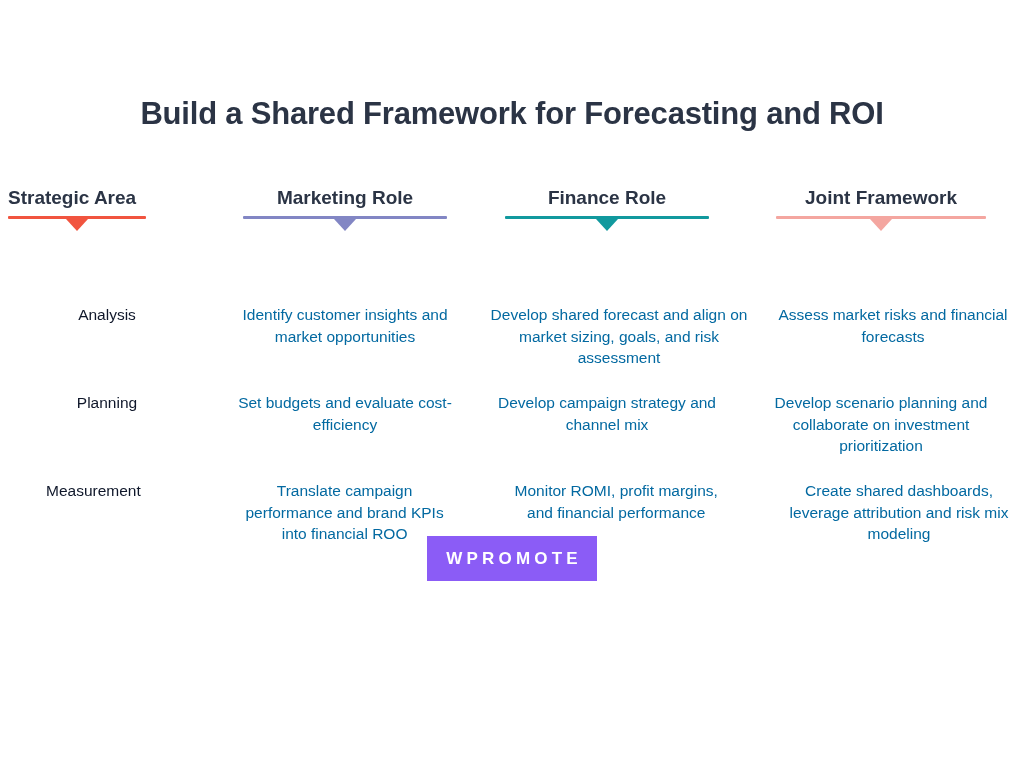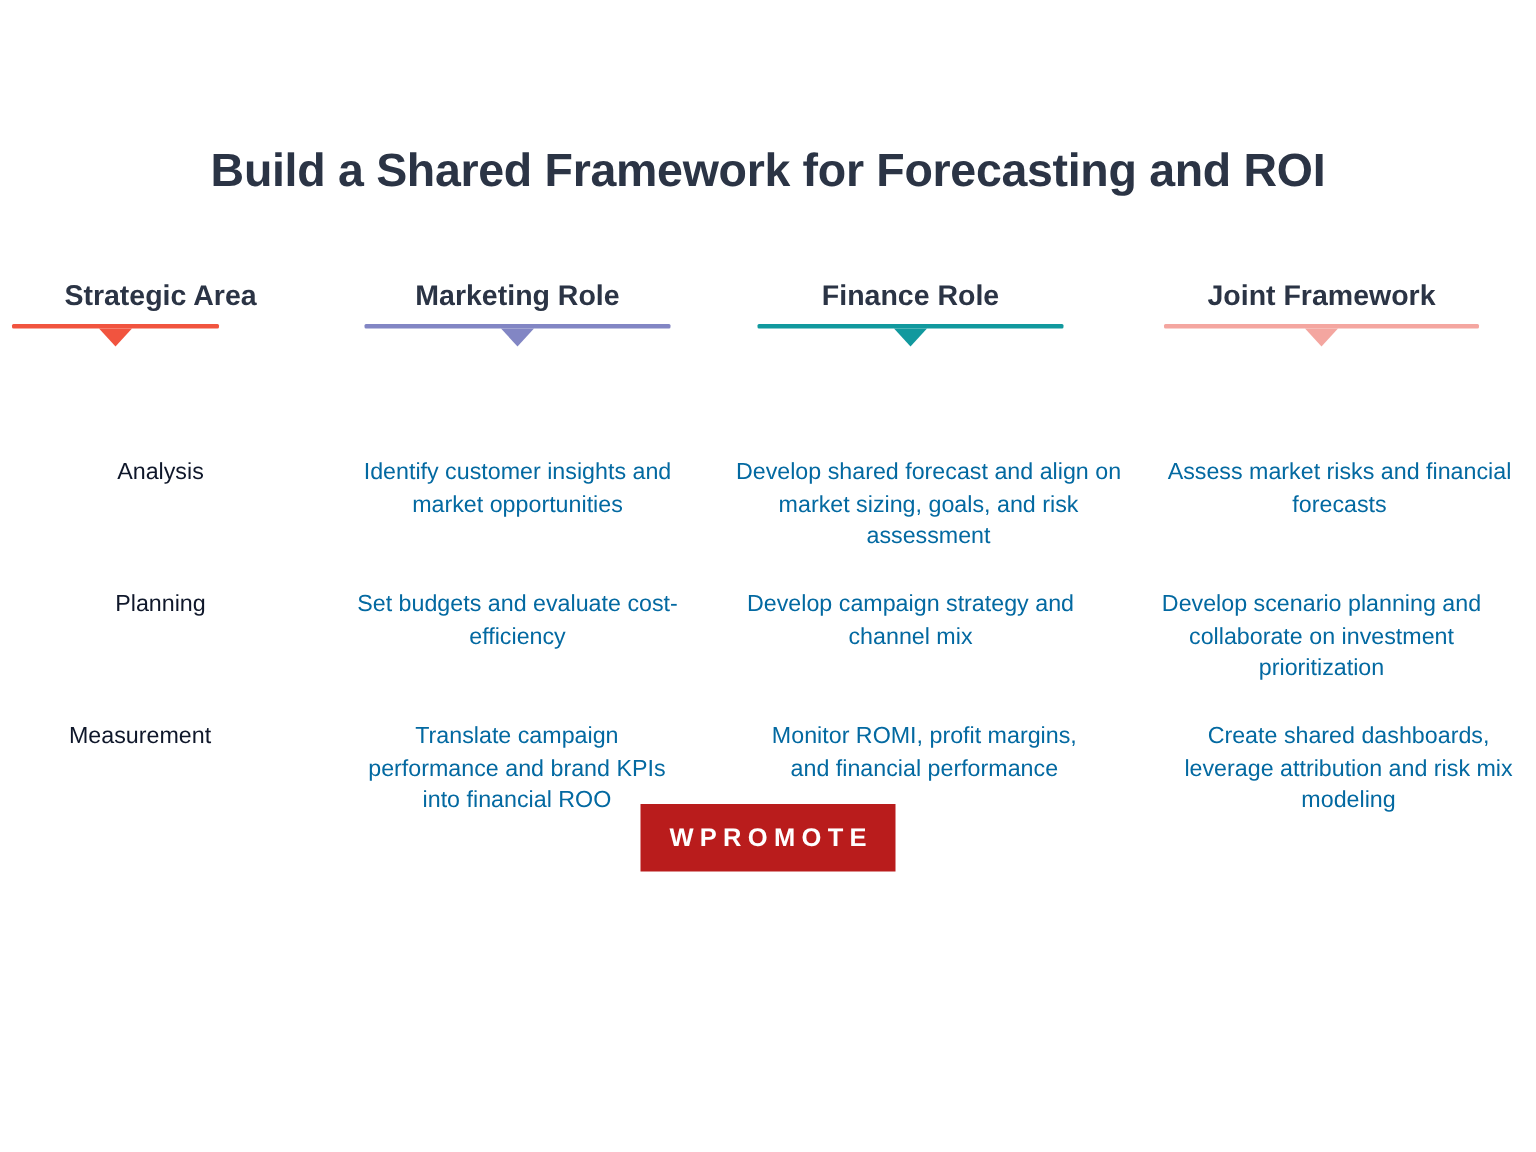--- a/index.html
+++ b/index.html
@@ -63,21 +63,21 @@
     position: relative;
     height: 52px;
   }
   .head-label {
     font-size: 19px;
     font-weight: bold;
     color: #2b3445;
     line-height: 24px;
     text-align: center;
   }
-  .c0 .head-label { text-align: center; }
+  .c0 .head-label { text-align: left; }
 
   .rule-wrap {
     position: absolute;
     left: 8px;
     right: 8px;
     top: 30px;
     height: 16px;
   }
   .c0 .rule-wrap { left: 8px; right: 68px; }
   .c1 .rule-wrap { left: 29px; right: 29px; }
@@ -132,21 +132,21 @@
   .r1 .cell { padding-top: 66px; }
   .r2 .cell { padding-top: 66px; }
 
   
   .logo {
     position: absolute;
     left: 427px;
     top: 536px;
     width: 170px;
     height: 45px;
-    background: #b91c1c;
+    background: #8b5cf6;
     display: flex;
     align-items: center;
     justify-content: center;
   }
   .logo-text {
     color: #ffffff;
     font-size: 17px;
     font-weight: bold;
     letter-spacing: 4.2px;
     text-indent: 4.2px;

